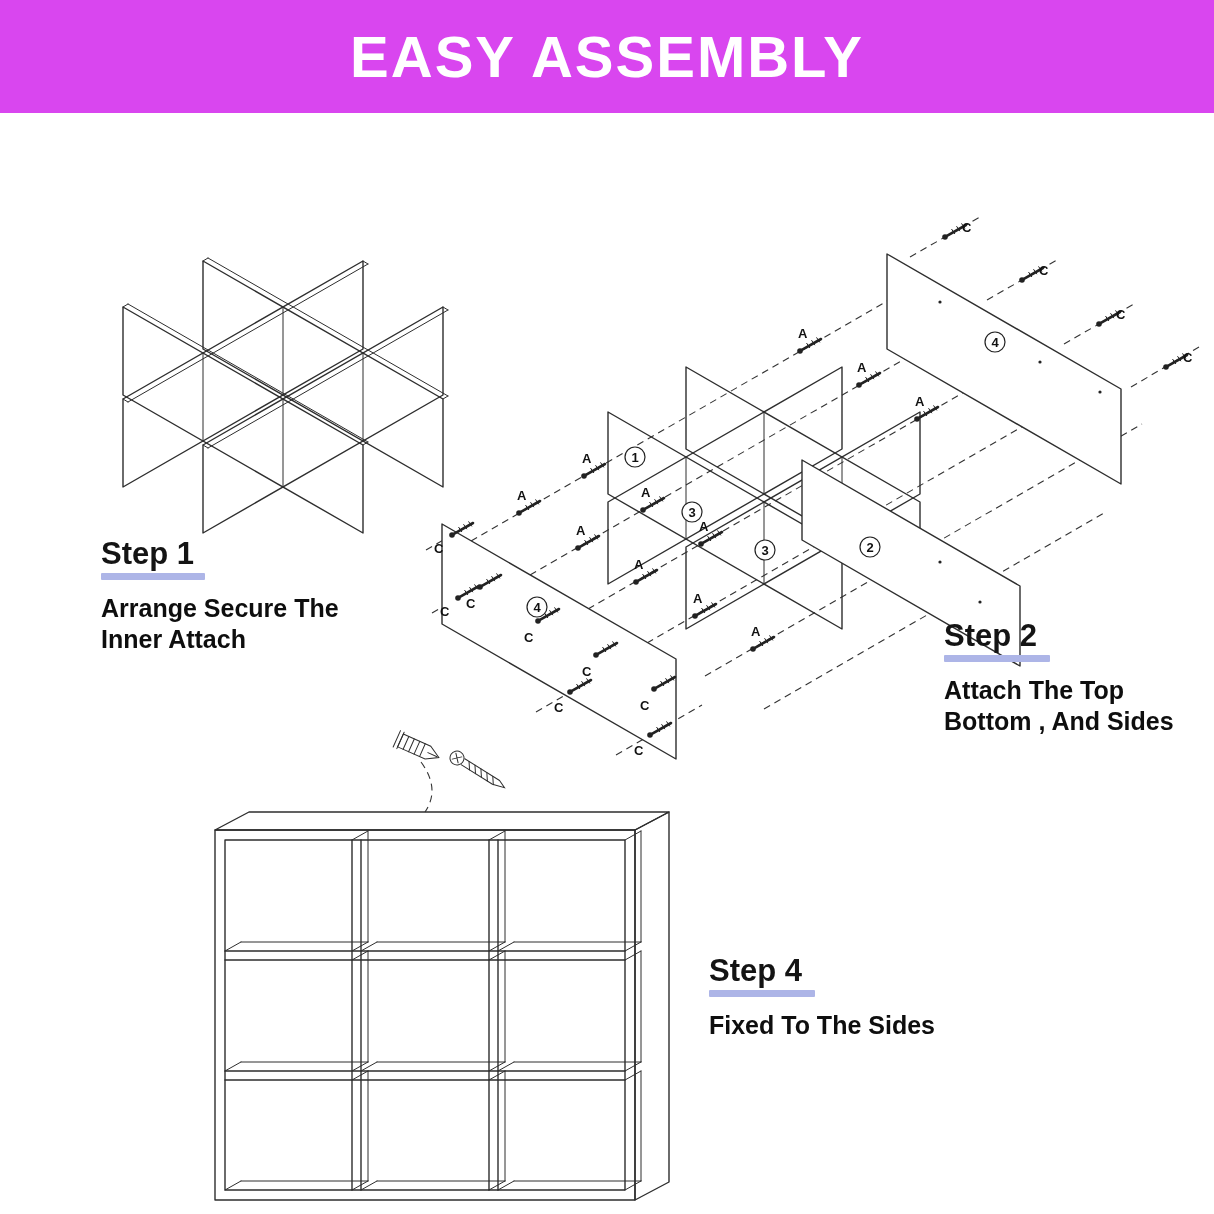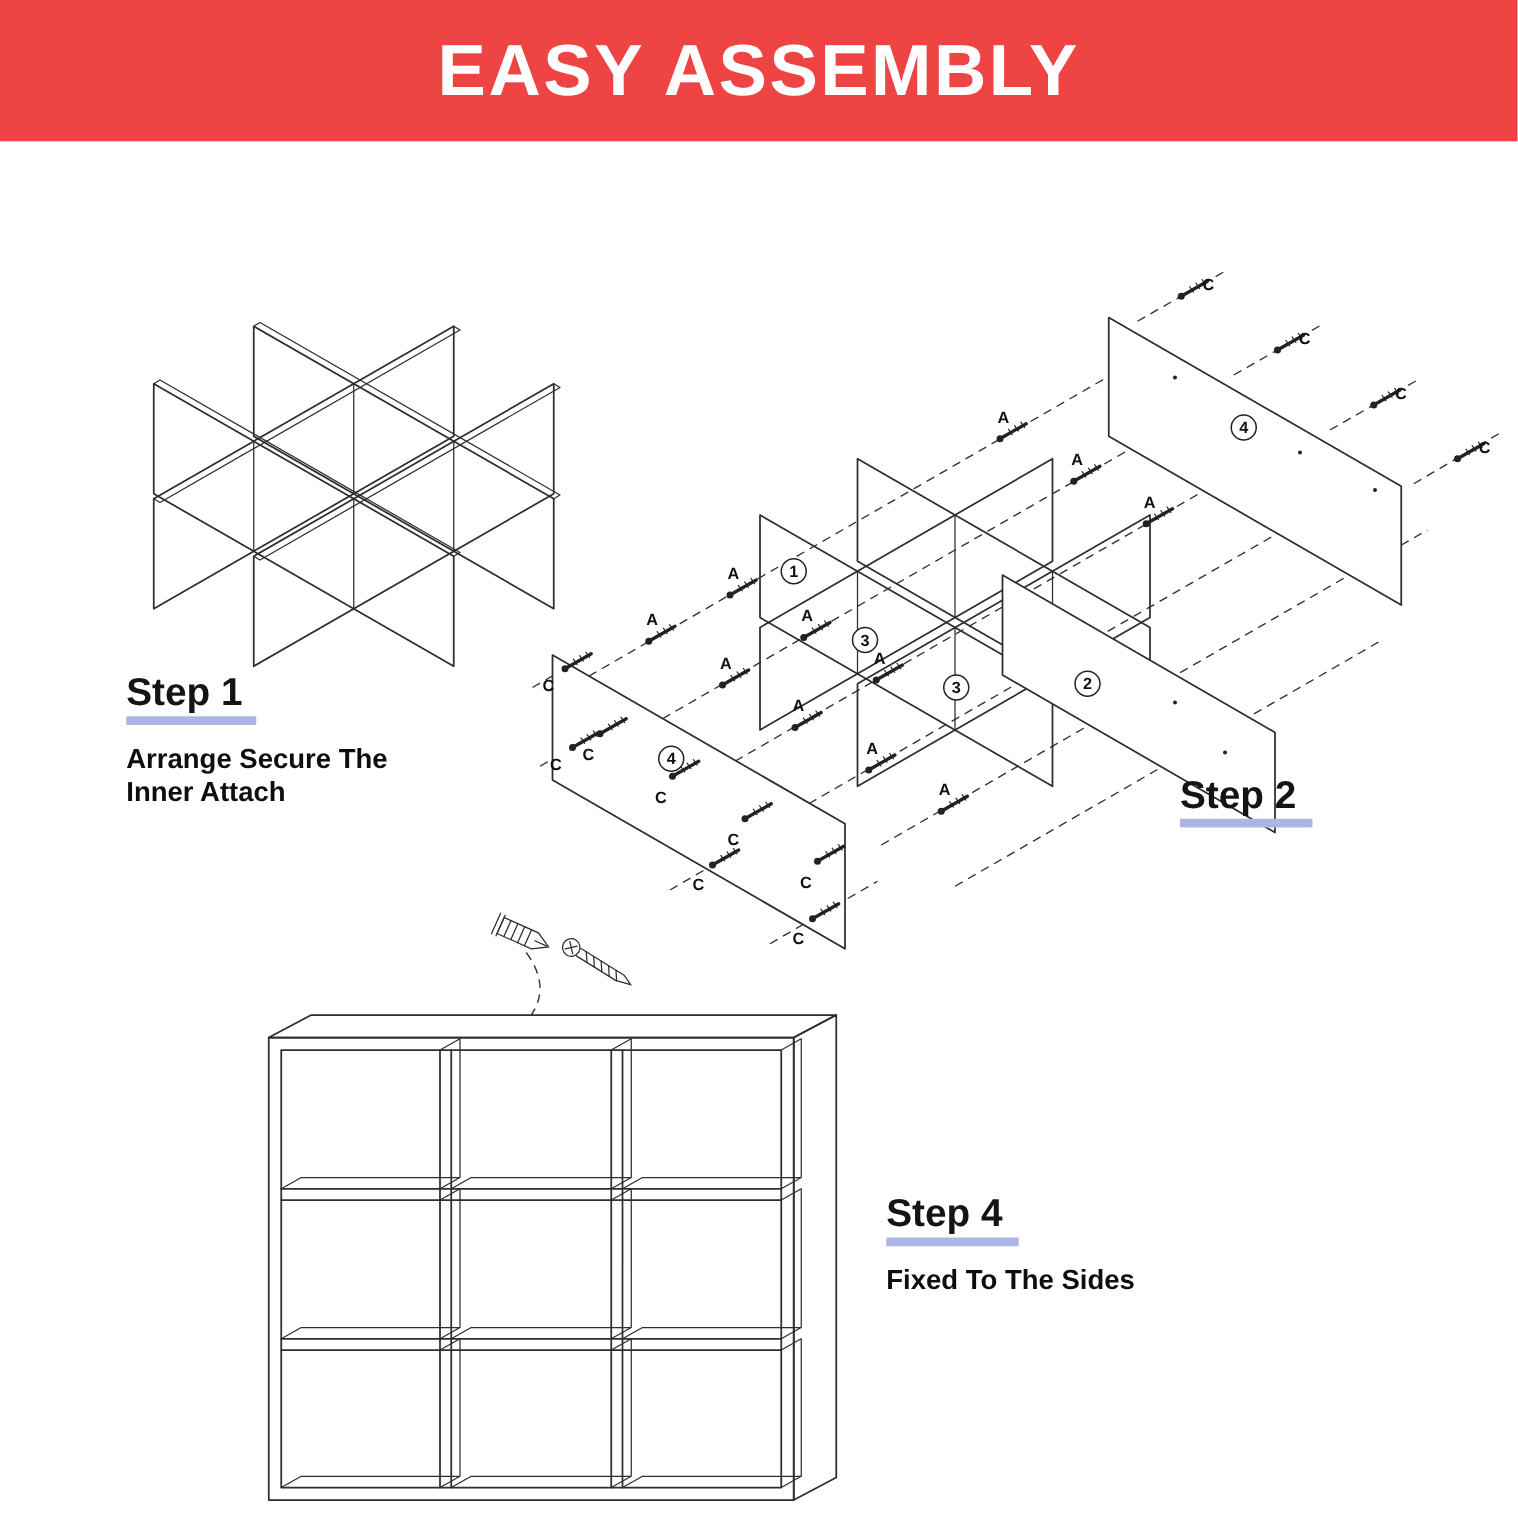--- a/index.html
+++ b/index.html
@@ -2,34 +2,34 @@
 <html><head>
 <meta charset="utf-8">
 <style>
   html,body{margin:0;padding:0;}
   body{
     width:1214px;height:1214px;position:relative;background:#ffffff;
     font-family:"Liberation Sans",sans-serif;overflow:hidden;
   }
   .banner{
     position:absolute;left:0;top:0;width:1214px;height:113px;
-    background:#ef4444;display:flex;align-items:center;justify-content:center;
+    background:#d946ef;display:flex;align-items:center;justify-content:center;
   }
   .banner h1{
     margin:0;color:#ffffff;font-size:58px;font-weight:bold;letter-spacing:2px;
   }
   .drawing{position:absolute;}
   .step-block{position:absolute;margin-left:39px;}
   .step-title{
     font-size:31px;font-weight:bold;color:#141414;margin:0;line-height:1.05;
     display:inline-block;
   }
   .hl-bar{height:7px;background:#ADB5E7;margin-top:2px;border-radius:1px;}
   .step-desc{
-    font-size:22px;font-weight:bold;color:#0e0e0e;line-height:1.27;margin:13px 0 0 0;
+    font-size:25px;font-weight:bold;color:#0e0e0e;line-height:1.27;margin:13px 0 0 0;
   }
   
   .ln{stroke:#2E2E2E;stroke-width:1.4;fill:none;stroke-linejoin:round;stroke-linecap:round;}
   .panel{stroke:#2E2E2E;stroke-width:1.4;fill:#ffffff;stroke-linejoin:round;}
   .thin{stroke:#2E2E2E;stroke-width:1;fill:none;stroke-linecap:round;}
   .dash{stroke:#333333;stroke-width:1.1;fill:none;stroke-dasharray:7 5;}
   .lbl{font-size:13px;font-weight:bold;fill:#111;font-family:"Liberation Sans",sans-serif;}
   .num{font-size:13px;font-weight:bold;fill:#111;text-anchor:middle;font-family:"Liberation Sans",sans-serif;}
   .numc{fill:#ffffff;stroke:#222;stroke-width:1.2;}
   .dot{fill:#222;stroke:none;}
@@ -188,20 +188,24 @@
     <text class="lbl" x="562" y="20">C</text>
     <text class="lbl" x="639" y="63">C</text>
     <text class="lbl" x="716" y="107">C</text>
     <text class="lbl" x="783" y="150">C</text>
   </g>
 </svg>
 
 <div class="step-block" style="left:905px;top:620px;">
   <h2 class="step-title">Step 2</h2>
   <div class="hl-bar" style="width:106px;"></div>
+  <p class="step-desc">
+    <span>Attach The Top</span><br>
+    <span>Bottom , And Sides</span>
+  </p>
 </div>
 
 <svg class="drawing" style="left:185px;top:700px;" width="500" height="510" viewBox="0 0 500 510">
 
   <g transform="translate(210,38) rotate(24)">
     <path class="thin" d="M2,-9 V9 M6,-9 V9"></path>
     <path class="thin" d="M6,-7 H36 L48,0 L36,7 H6 Z"></path>
     <path class="thin" d="M12,-7 V7 M18,-7 V7 M24,-7 V7 M30,-7 V7 M36,0 H46"></path>
   </g>
 

